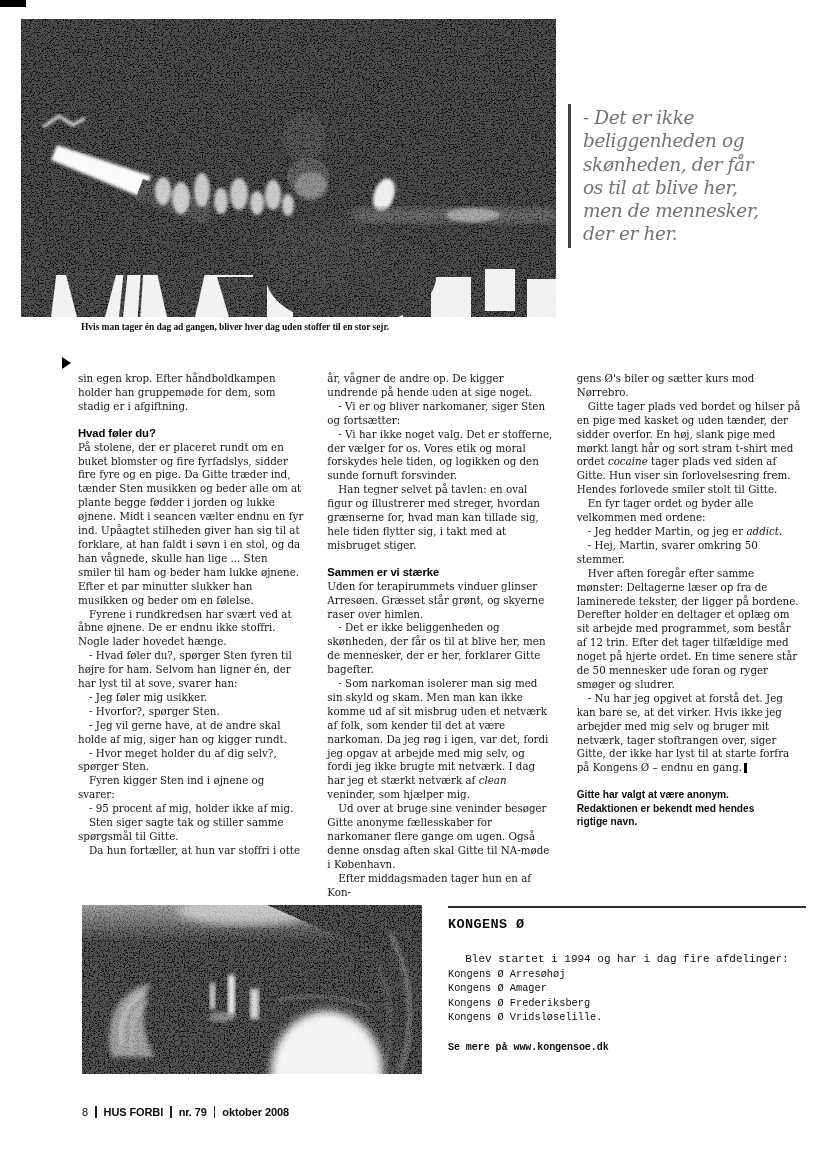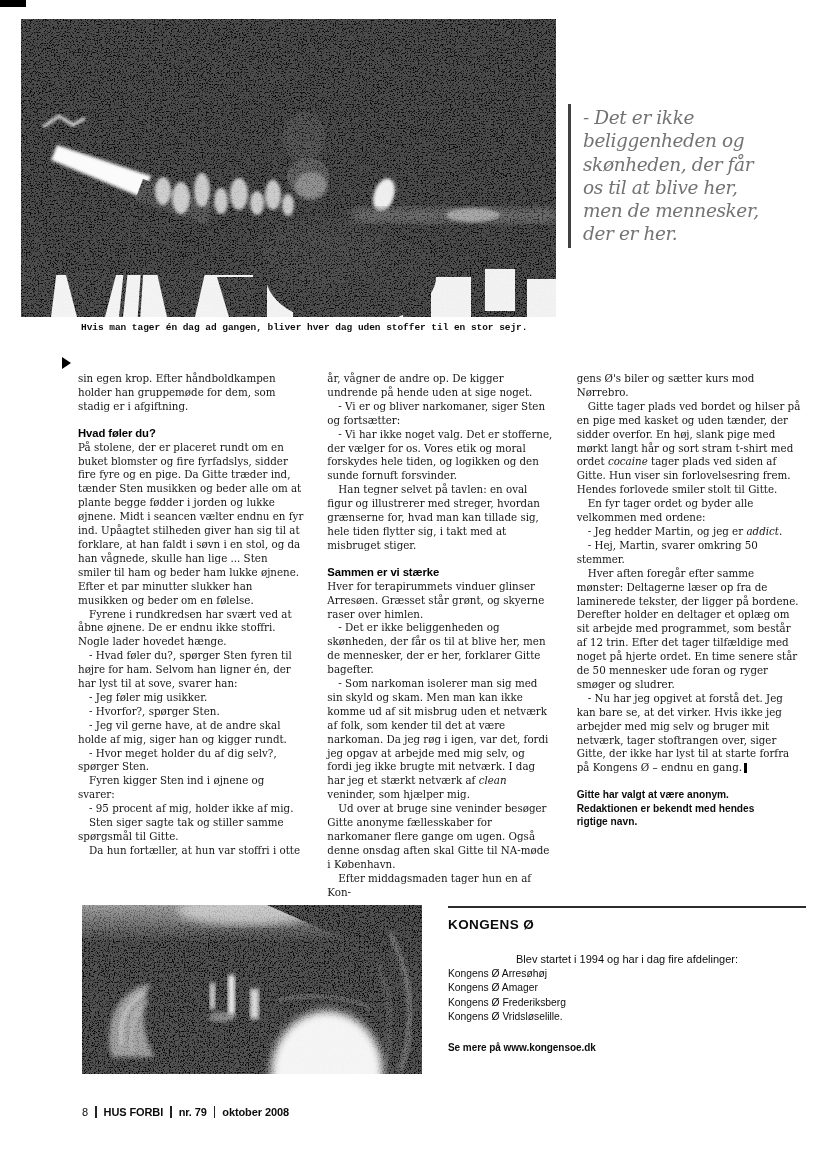--- a/index.html
+++ b/index.html
@@ -10,21 +10,21 @@
   }
   
   .scan-edge { position:absolute; left:0; top:0; width:26px; height:7px; background:#000; }
 
   
   .photo-top { position:absolute; left:21px; top:19px; width:535px; height:298px; }
   .photo-top svg, .photo-bottom svg { display:block; width:100%; height:100%; }
 
   .caption {
     position:absolute; left:81px; top:322px; width:480px;
-    font-family:Liberation Mono, monospace; font-weight:700;
+    font-family:Liberation Serif, serif; font-weight:700;
     font-size:9.5px; letter-spacing:-0.05px; color:#0d0d0d;
   }
 
   
   .pullquote {
     position:absolute; left:568px; top:104px; width:225px; margin:0;
     padding:2px 0 2px 12px; border-left:3px solid #414141;
     font-family:"DejaVu Serif", serif; font-style:italic;
     font-size:18.5px; line-height:23.3px; letter-spacing:-0.4px; color:#737373;
   }
@@ -53,21 +53,21 @@
   .endmark { display:inline-block; width:3px; height:9.5px; background:#000; margin-left:2px; vertical-align:-1.5px; }
   i { }
 
   
   .photo-bottom { position:absolute; left:82px; top:905px; width:340px; height:169px; }
 
   
   .infobox {
     position:absolute; left:448px; top:906px; width:358px;
     border-top:2.5px solid #2c2c2c;
-    font-family:Liberation Sans, sans-serif; color:#0c0c0c;
+    font-family:Liberation Mono, monospace; color:#0c0c0c;
   }
   .infobox-title { margin:9px 0 0 0; font-size:13.5px; font-weight:700; letter-spacing:0.4px; }
   .infobox-intro { margin:20px 0 0 0; font-size:11px; line-height:14.6px;text-align:center; }
   .infobox-loc { font-size:10.3px; line-height:14.6px; }
   .infobox-link { margin:17px 0 0 0; font-size:10px; font-weight:700; letter-spacing:-0.05px; }
 
   
   .footer {
     position:absolute; left:82px; top:1106px;
     display:flex; align-items:center;
@@ -176,21 +176,21 @@
         <p class="para ind"><span>- 95 procent af mig, holder ikke af mig.</span></p>
         <p class="para ind"><span>Sten siger sagte tak og stiller samme spørgsmål til Gitte.</span></p>
         <p class="para ind"><span>Da hun fortæller, at hun var stoffri i otte</span></p>
       </div>
     <div class="col">
         <p class="para"><span>år, vågner de andre op. De kigger undrende på hende uden at sige noget.</span></p>
         <p class="para ind"><span>- Vi er og bliver narkomaner, siger Sten og fortsætter:</span></p>
         <p class="para ind"><span>- Vi har ikke noget valg. Det er stofferne, der vælger for os. Vores etik og moral forskydes hele tiden, og logikken og den sunde fornuft forsvinder.</span></p>
         <p class="para ind"><span>Han tegner selvet på tavlen: en oval figur og illustrerer med streger, hvordan grænserne for, hvad man kan tillade sig, hele tiden flytter sig, i takt med at misbruget stiger.</span></p>
         <h3 class="subhead">Sammen er vi stærke</h3>
-        <p class="para"><span>Hver for terapirummets vinduer glinser Arresøen. Græsset står grønt, og skyerne raser over himlen.</span></p>
+        <p class="para"><span>Uden for terapirummets vinduer glinser Arresøen. Græsset står grønt, og skyerne raser over himlen.</span></p>
         <p class="para ind"><span>- Det er ikke beliggenheden og skønheden, der får os til at blive her, men de mennesker, der er her, forklarer Gitte bagefter.</span></p>
         <p class="para ind"><span>- Som narkoman isolerer man sig med sin skyld og skam. Men man kan ikke komme ud af sit misbrug uden et netværk af folk, som kender til det at være narkoman. Da jeg røg i igen, var det, fordi jeg opgav at arbejde med mig selv, og fordi jeg ikke brugte mit netværk. I dag har jeg et stærkt netværk af </span><i>clean</i><span> veninder, som hjælper mig.</span></p>
         <p class="para ind"><span>Ud over at bruge sine veninder besøger Gitte anonyme fællesskaber for narkomaner flere gange om ugen. Også denne onsdag aften skal Gitte til NA-møde i København.</span></p>
         <p class="para ind"><span>Efter middagsmaden tager hun en af Kon-</span></p>
       </div>
     <div class="col">
         <p class="para"><span>gens Ø's biler og sætter kurs mod Nørrebro.</span></p>
         <p class="para ind"><span>Gitte tager plads ved bordet og hilser på en pige med kasket og uden tænder, der sidder overfor. En høj, slank pige med mørkt langt hår og sort stram t-shirt med ordet </span><i>cocaine</i><span> tager plads ved siden af Gitte. Hun viser sin forlovelsesring frem. Hendes forlovede smiler stolt til Gitte.</span></p>
         <p class="para ind"><span>En fyr tager ordet og byder alle velkommen med ordene:</span></p>
         <p class="para ind"><span>- Jeg hedder Martin, og jeg er </span><i>addict</i><span>.</span></p>

